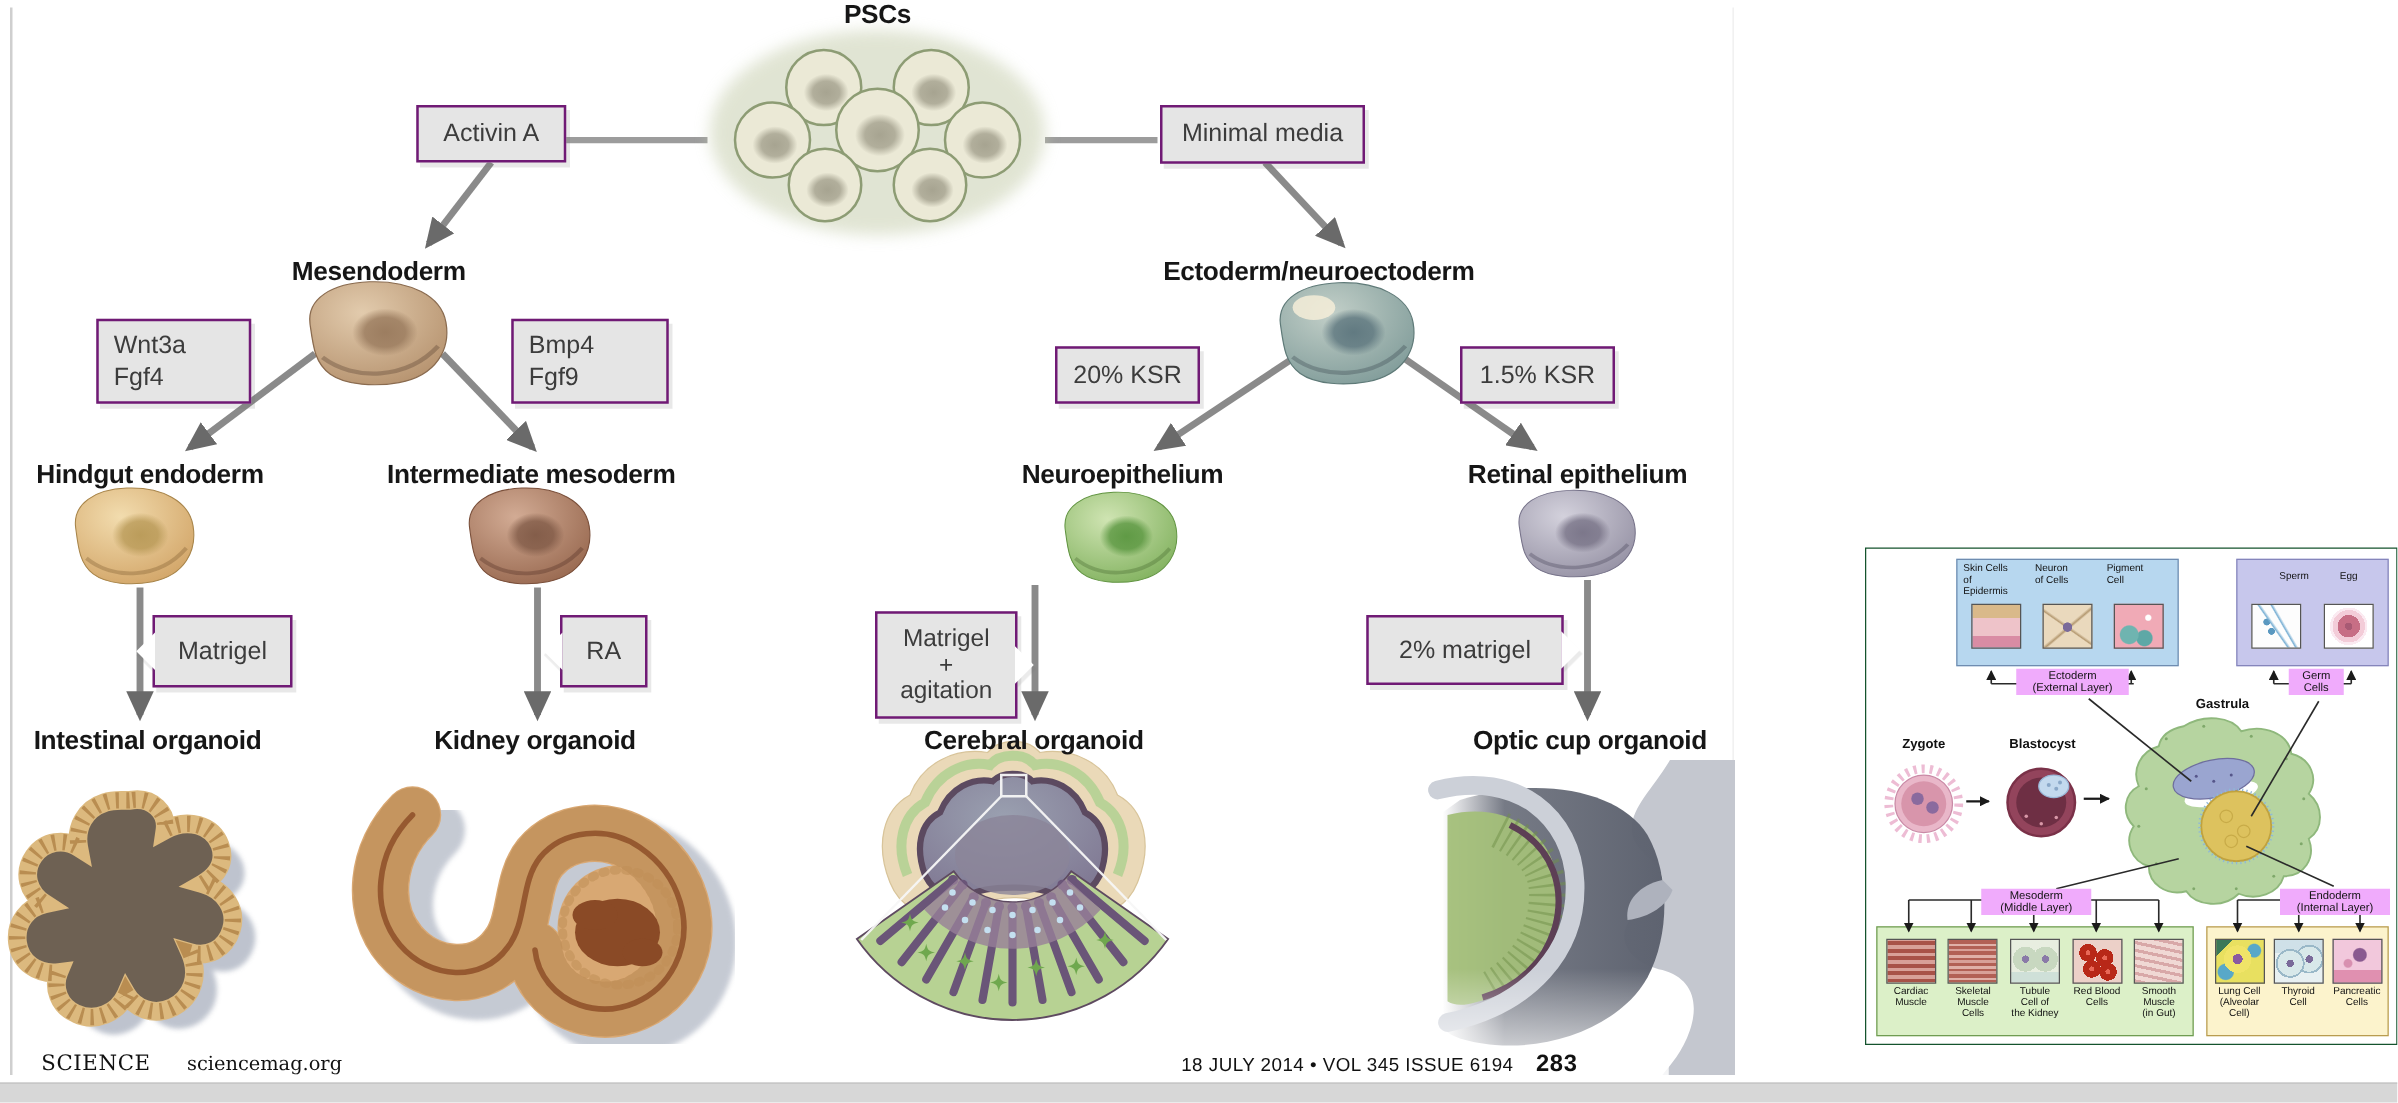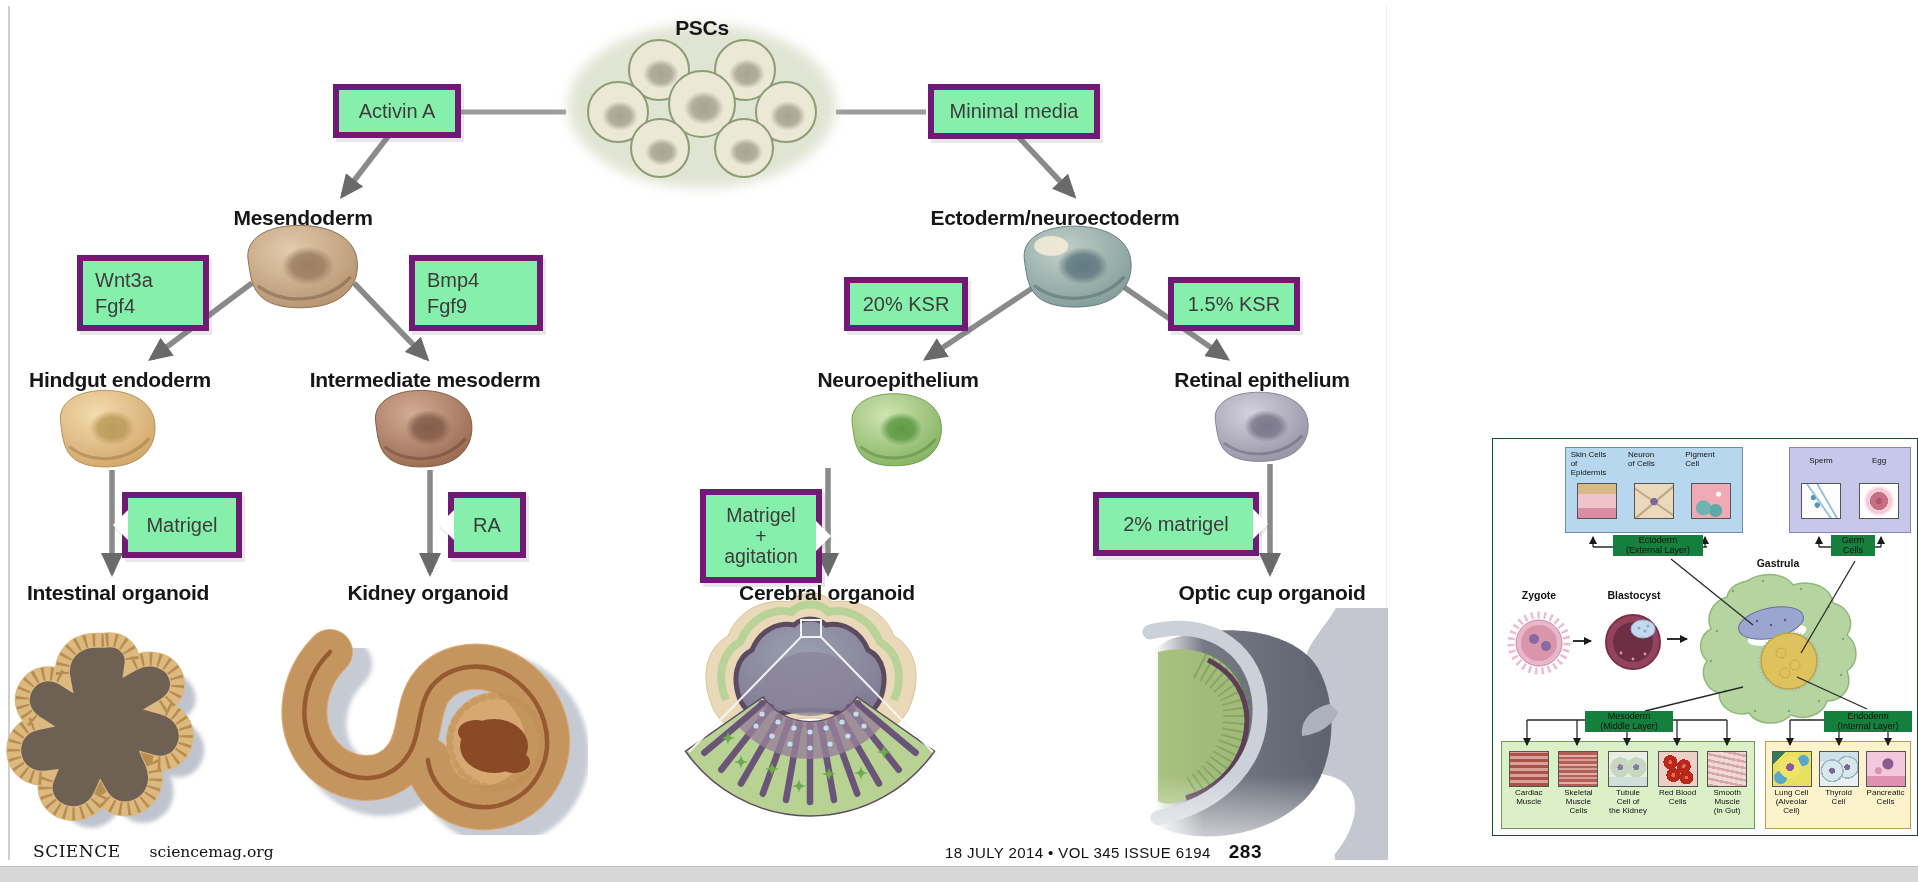--- a/index.html
+++ b/index.html
@@ -5,21 +5,21 @@
   html,body{margin:0;padding:0}
   body{width:1918px;height:882px;position:relative;background:#ffffff;overflow:hidden;
        font-family:"Liberation Sans",sans-serif;-webkit-font-smoothing:antialiased}
   .abs{position:absolute}
   
   .figline-left{left:8px;top:6px;height:854px;width:0;border-left:2px solid #cfcfcf}
   .figline-right{left:1386px;top:6px;height:848px;width:0;border-left:1px solid #ededed}
   .bottomband{left:0;top:866px;width:1918px;height:16px;background:#d7d7d7;border-top:1px solid #c2c2c2}
   
   .nlabel{font-size:21px;font-weight:700;color:#161616;letter-spacing:-.3px;white-space:nowrap;transform:translateX(-50%)}
-  .fbox,.tag{background:#86efac;border:6px solid #701a75;box-shadow:3px 4px 0 rgba(110,110,110,.16);
+  .fbox,.tag{background:#e5e5e5;border:2px solid #701a75;box-shadow:3px 4px 0 rgba(110,110,110,.16);
        display:flex;align-items:center;justify-content:center;font-size:20px;color:#3c3c3c;white-space:nowrap}
   .fbox.twol{flex-direction:column;align-items:flex-start;justify-content:center;padding-left:12px;line-height:1.3}
   .tag.tri{flex-direction:column;line-height:1.05;font-size:19.5px}
   .tag.nl::before{content:"";position:absolute;left:-15px;top:50%;transform:translateY(-50%);
        border:15px solid transparent;border-right:15px solid #fff;border-left:0;
        filter:drop-shadow(0 3px 0 rgba(110,110,110,.12))}
   .tag.nr::after{content:"";position:absolute;right:-15px;top:50%;transform:translateY(-50%);
        border:15px solid transparent;border-left:15px solid #fff;border-right:0;
        filter:drop-shadow(2px 3px 0 rgba(110,110,110,.14))}
   
@@ -30,21 +30,21 @@
   .footer-right .issue{font-size:15px;letter-spacing:.4px}
   .footer-right .page{font-size:19px;font-weight:700;margin-left:18px;letter-spacing:.5px}
   
   .inset{left:1492px;top:438px;width:424px;height:396px;background:#fff;border:1px solid #14532d;font-size:8.5px;color:#111}
   .inset .pre{white-space:pre-line}
   .gbox{position:absolute;border:1px solid #6f8cb0;display:flex;justify-content:space-around;padding:3px 2px;box-sizing:border-box}
   .gcol{display:flex;flex-direction:column;align-items:center;width:56px}
   .gcol .clabel{font-size:8px;line-height:1.1;text-align:left;width:52px;height:32px}
   .gcol .clabel2{font-size:8px;line-height:1.1;text-align:center;width:52px;margin-top:2px}
   .thumb{width:40px;height:36px;border:1px solid #555;box-sizing:border-box}
-  .bracketlabel{position:absolute;background:#15803d;text-align:center;font-size:9px;line-height:1.15;z-index:6}
+  .bracketlabel{position:absolute;background:#f0abfc;text-align:center;font-size:9px;line-height:1.15;z-index:6}
   .stage{position:absolute;font-weight:700;font-size:10.5px;text-align:center;z-index:6}
   
   .t-skin{background:linear-gradient(180deg,#d9b98a 0 30%,#eec3c9 30% 72%,#d98ca4 72% 100%)}
   .t-neuron{background:
       radial-gradient(circle at 50% 52%,#7a6a9a 0 3.5px,rgba(0,0,0,0) 4px),
       linear-gradient(35deg,rgba(160,130,90,0) 46%,#b59a72 48%,rgba(160,130,90,0) 52%),
       linear-gradient(-40deg,rgba(160,130,90,0) 44%,#b59a72 47%,rgba(160,130,90,0) 51%),#ead9bd}
   .t-pigment{background:
       radial-gradient(circle at 30% 70%,#6fb4b0 0 7px,rgba(0,0,0,0) 8px),
       radial-gradient(circle at 62% 78%,#5ea8a6 0 6px,rgba(0,0,0,0) 7px),
@@ -336,21 +336,21 @@
     <path d="M1168,640 C1230,620 1296,632 1318,668 C1336,700 1336,748 1318,782 C1298,818 1246,840 1196,836 C1172,834 1158,828 1154,822 L1154,650 Z" fill="url(#fadeSlate)"></path>
     <path d="M1158,652 C1206,640 1244,668 1246,708 C1248,752 1220,792 1180,802 C1170,805 1162,804 1158,801 Z" fill="#a3bf79" opacity=".95"></path>
     <path d="M1200,664 C1232,680 1240,700 1238,722 C1236,752 1218,778 1192,792" fill="none" stroke="#6f9048" stroke-width="30" stroke-dasharray="2 5.5" opacity=".5"></path>
     <path d="M1208,660 C1244,678 1252,712 1244,742 C1236,770 1214,790 1186,798" fill="none" stroke="#5d3f55" stroke-width="5"></path>
     <path d="M1150,632 C1214,616 1258,654 1260,706 C1262,760 1224,804 1158,818" fill="none" stroke="#ccd0d8" stroke-width="15" stroke-linecap="round"></path>
     <path d="M1330,704 C1312,708 1300,720 1302,736 C1320,734 1334,724 1338,712 Z" fill="#aeb2bd"></path>
     <rect x="1145" y="775" width="190" height="90" fill="url(#fadeWhiteB)"></rect>
   </g>
 </svg>
 
-<div class="abs nlabel" style="left:702px;top:16px">PSCs</div>
+<div class="abs nlabel" style="left:702px;top:0">PSCs</div>
 <div class="abs nlabel" style="left:303px;top:206px">Mesendoderm</div>
 <div class="abs nlabel" style="left:1055px;top:206px">Ectoderm/neuroectoderm</div>
 <div class="abs nlabel" style="left:120px;top:368px">Hindgut endoderm</div>
 <div class="abs nlabel" style="left:425px;top:368px">Intermediate mesoderm</div>
 <div class="abs nlabel" style="left:898px;top:368px">Neuroepithelium</div>
 <div class="abs nlabel" style="left:1262px;top:368px">Retinal epithelium</div>
 <div class="abs nlabel" style="left:118px;top:581px">Intestinal organoid</div>
 <div class="abs nlabel" style="left:428px;top:581px">Kidney organoid</div>
 <div class="abs nlabel" style="left:827px;top:581px">Cerebral organoid</div>
 <div class="abs nlabel" style="left:1272px;top:581px">Optic cup organoid</div>
@@ -400,21 +400,21 @@
     </div>
     <div class="gcol">
       <div class="clabel pre">Pigment
 Cell</div>
       <div class="thumb t-pigment"></div>
     </div>
   </div>
 
   <div class="gbox" style="left:296px;top:8px;width:122px;height:86px;background:#c7c7ec;border-color:#8585bb">
     <div class="gcol" style="width:52px">
-      <div class="clabel" style="text-align:center;height:26px;padding-top:6px">Sperm</div>
+      <div class="clabel" style="text-align:right;height:26px;padding-top:6px">Sperm</div>
       <div class="thumb t-sperm"></div>
     </div>
     <div class="gcol" style="width:52px">
       <div class="clabel" style="text-align:center;height:26px;padding-top:6px">Egg</div>
       <div class="thumb t-egg"></div>
     </div>
   </div>
 
   <div class="bracketlabel pre" style="left:120px;top:96px;width:90px">Ectoderm
 (External Layer)</div>

